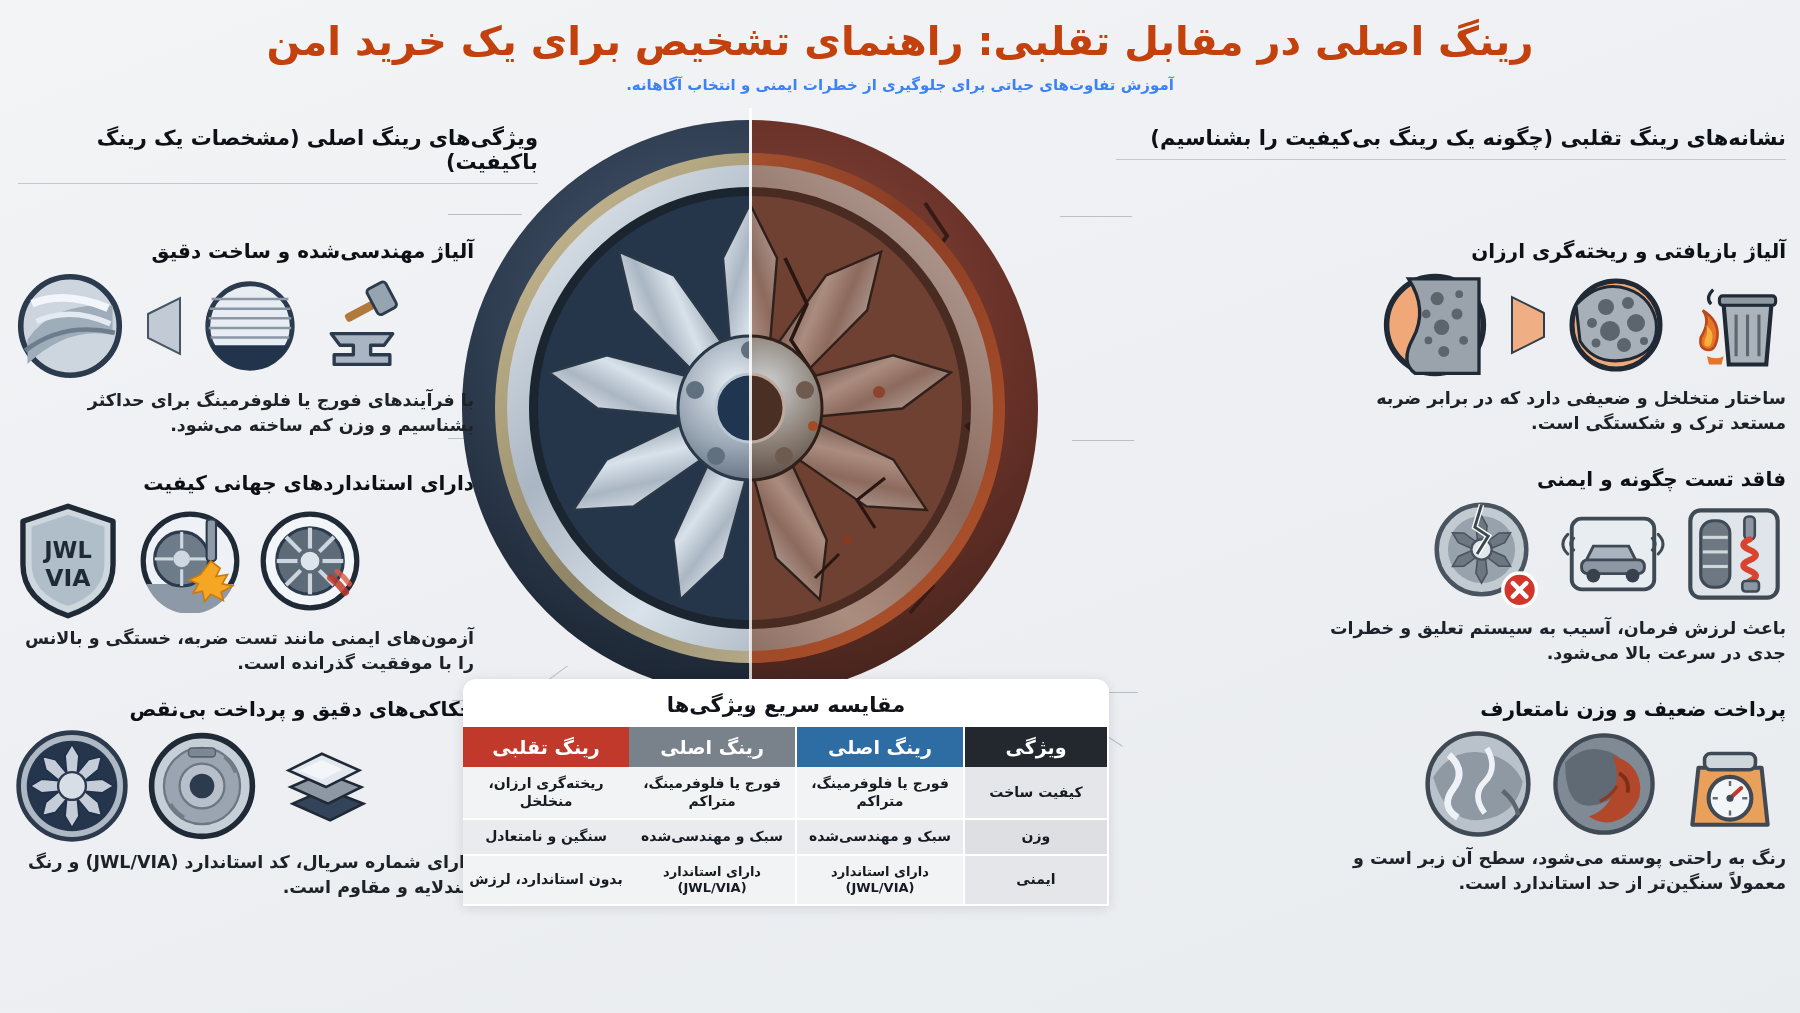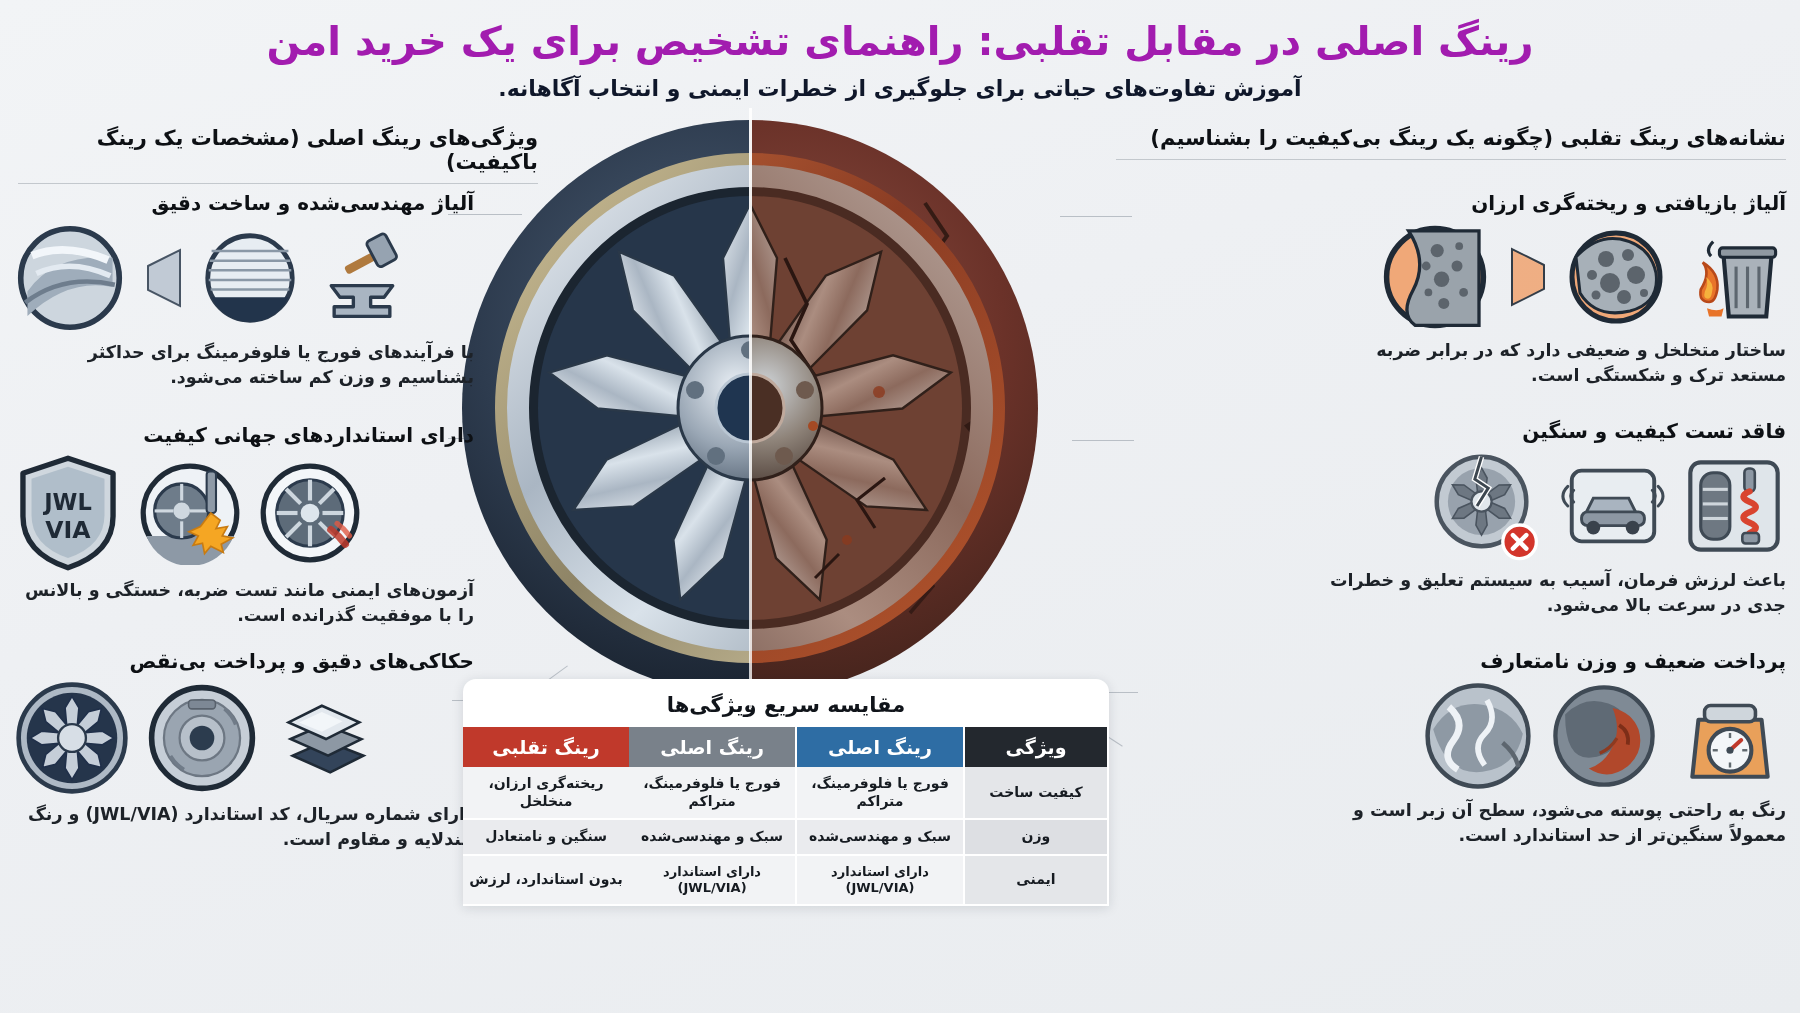--- a/index.html
+++ b/index.html
@@ -9,38 +9,38 @@
     background:linear-gradient(160deg,#f2f4f6 0%,#eef0f3 40%,#e9ecef 100%);
     color:#14181c;
     position:relative;
   }
   #stage{position:absolute;inset:0;}
 
   
   .title{
     position:absolute;left:0;right:0;top:16px;
     text-align:center;font-size:40px;font-weight:bold;
-    letter-spacing:-0.5px;color:#a21caf;line-height:1.25;
+    letter-spacing:-0.5px;color:#c2410c;line-height:1.25;
     padding:0 230px;
   }
   .subtitle{
     position:absolute;left:0;right:0;top:76px;
-    text-align:center;font-size:22px;font-weight:bold;color:#0f172a;
+    text-align:center;font-size:15px;font-weight:bold;color:#3b82f6;
   }
 
   
   .colhead{position:absolute;font-size:21px;font-weight:bold;color:#0d1014;}
   .colhead .rule{
     display:block;height:1px;background:#c3c8cd;margin-top:9px;width:100%;
   }
   #left-head{left:18px;top:126px;width:520px;text-align:right;}
   #right-head{right:14px;top:126px;width:670px;text-align:right;}
 
   
-  .feat{position:absolute;}
+  .feat{position:absolute;margin-top:48px;}
   .feat .fhead{
     font-size:20px;font-weight:bold;color:#0d1014;margin-bottom:6px;
     line-height:1.3;
   }
   .feat .fbody{
     font-size:17.5px;font-weight:bold;color:#1d2228;line-height:1.42;
   }
   .icons{display:flex;align-items:center;gap:16px;margin:4px 0 6px;}
   .left .fhead,.left .fbody{text-align:right;}
   .right .fhead,.right .fbody{text-align:right;}
@@ -459,21 +459,21 @@
         <path d="M30 16 q-8 8 -2 14" stroke="#1f2a36" stroke-width="3" fill="none"></path>
         <path d="M18 62 q10 -16 2 -26 q16 10 14 26 q-2 12 -8 12 q-10 0 -8 -12 z" fill="#e8742a" stroke="#b8491a" stroke-width="2.5"></path>
         <path d="M22 64 q4 -8 1 -14 q8 6 6 14 q-1 7 -4 7 q-5 0 -3 -7 z" fill="#f5b13c"></path>
         <path d="M24 80 q10 4 16 0 l-2 8 h-12 z" fill="#e8742a"></path>
       </svg>
     </div>
     <div class="fbody">ساختار متخلخل و ضعیفی دارد که در برابر ضربه مستعد ترک و شکستگی است.</div>
   </div>
 
   <div class="feat right" id="R2">
-    <div class="fhead">فاقد تست کیفیت و سنگین</div>
+    <div class="fhead">فاقد تست چگونه و ایمنی</div>
     <div class="icons">
       <svg width="112" height="112" viewBox="0 0 100 100">
         <circle cx="46" cy="46" r="40" fill="#c2cad2" stroke="#4a545f" stroke-width="4"></circle>
         <circle cx="46" cy="46" r="30" fill="#98a2ad"></circle>
         <g fill="#6d7782" stroke="#4a545f" stroke-width="1.4">
           <g transform="rotate(0 46 46)">
               <path d="M46 16 l5 9 l-2 18 h-6 l-2 -18 z"></path>
             </g>
           <g transform="rotate(60 46 46)">
               <path d="M46 16 l5 9 l-2 18 h-6 l-2 -18 z"></path>

